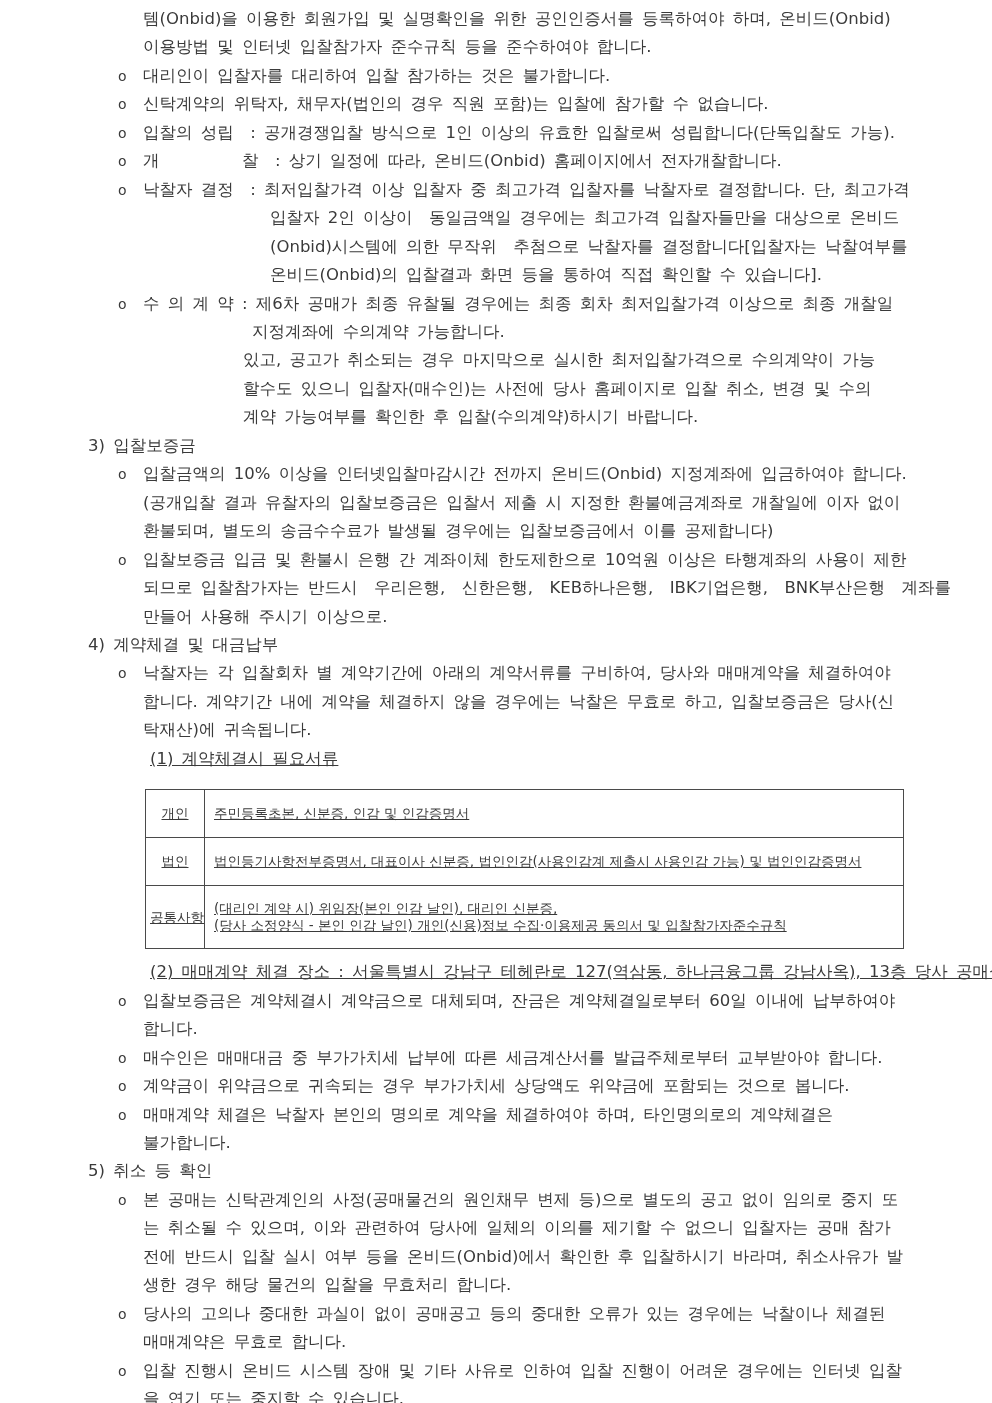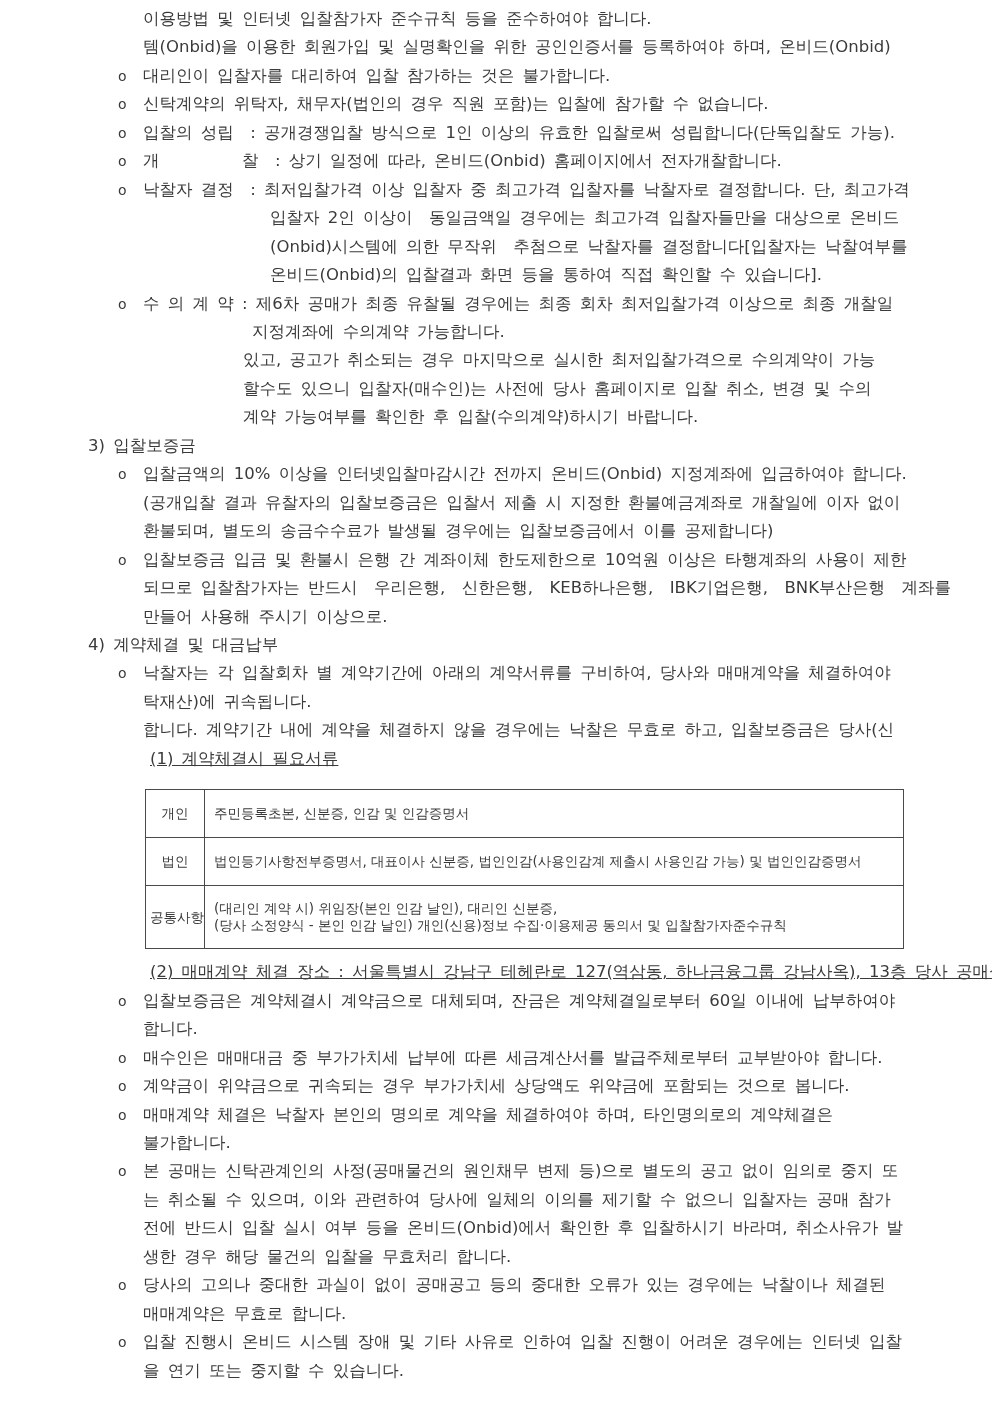--- a/index.html
+++ b/index.html
@@ -33,20 +33,21 @@
   .line.bullet .marker{
     display:inline-block;
     width:25px;
     font-size:14px;
   }
   table.req-docs{
     margin:16px 0 9px 145px;
     width:759px;
     border-collapse:collapse;
     table-layout:fixed;
+    text-decoration:underline;
   }
   table.req-docs td{
     border:1px solid #4a4a4a;
     font-size:13.5px;
     line-height:17px;
     color:#3a3a3a;
     padding:14px 9px;
     white-space:pre;
     overflow:hidden;
   }
@@ -55,22 +56,22 @@
     text-align:center;
     padding:3px 4px;
   }
   table.req-docs tr.single td{height:19px;}
 </style>
 </head>
 <body>
 
 <div class="page">
   <div id="lines-top">
+      <div class="line cont"><span>템(Onbid)을 이용한 회원가입 및 실명확인을 위한 공인인증서를 등록하여야 하며, 온비드(Onbid)</span></div>
       <div class="line cont"><span>이용방법 및 인터넷 입찰참가자 준수규칙 등을 준수하여야 합니다.</span></div>
-      <div class="line cont"><span>템(Onbid)을 이용한 회원가입 및 실명확인을 위한 공인인증서를 등록하여야 하며, 온비드(Onbid)</span></div>
       <div class="line bullet"><span class="marker">o</span><span>대리인이 입찰자를 대리하여 입찰 참가하는 것은 불가합니다.</span></div>
       <div class="line bullet"><span class="marker">o</span><span>신탁계약의 위탁자, 채무자(법인의 경우 직원 포함)는 입찰에 참가할 수 없습니다.</span></div>
       <div class="line bullet"><span class="marker">o</span><span>입찰의 성립  : 공개경쟁입찰 방식으로 1인 이상의 유효한 입찰로써 성립합니다(단독입찰도 가능).</span></div>
       <div class="line bullet"><span class="marker">o</span><span>개          찰  : 상기 일정에 따라, 온비드(Onbid) 홈페이지에서 전자개찰합니다.</span></div>
       <div class="line bullet"><span class="marker">o</span><span>낙찰자 결정  : 최저입찰가격 이상 입찰자 중 최고가격 입찰자를 낙찰자로 결정합니다. 단, 최고가격</span></div>
       <div class="line hangA"><span>입찰자 2인 이상이  동일금액일 경우에는 최고가격 입찰자들만을 대상으로 온비드</span></div>
       <div class="line hangA"><span>(Onbid)시스템에 의한 무작위  추첨으로 낙찰자를 결정합니다[입찰자는 낙찰여부를</span></div>
       <div class="line hangA"><span>온비드(Onbid)의 입찰결과 화면 등을 통하여 직접 확인할 수 있습니다].</span></div>
       <div class="line bullet"><span class="marker">o</span><span>수 의 계 약 : 제6차 공매가 최종 유찰될 경우에는 최종 회차 최저입찰가격 이상으로 최종 개찰일</span></div>
       <div class="line hangB"><span>지정계좌에 수의계약 가능합니다.</span></div>
@@ -79,22 +80,22 @@
       <div class="line hangC"><span>계약 가능여부를 확인한 후 입찰(수의계약)하시기 바랍니다.</span></div>
       <div class="line num"><span>3) 입찰보증금</span></div>
       <div class="line bullet"><span class="marker">o</span><span>입찰금액의 10% 이상을 인터넷입찰마감시간 전까지 온비드(Onbid) 지정계좌에 입금하여야 합니다.</span></div>
       <div class="line cont"><span>(공개입찰 결과 유찰자의 입찰보증금은 입찰서 제출 시 지정한 환불예금계좌로 개찰일에 이자 없이</span></div>
       <div class="line cont"><span>환불되며, 별도의 송금수수료가 발생될 경우에는 입찰보증금에서 이를 공제합니다)</span></div>
       <div class="line bullet"><span class="marker">o</span><span>입찰보증금 입금 및 환불시 은행 간 계좌이체 한도제한으로 10억원 이상은 타행계좌의 사용이 제한</span></div>
       <div class="line cont"><span>되므로 입찰참가자는 반드시  우리은행,  신한은행,  KEB하나은행,  IBK기업은행,  BNK부산은행  계좌를</span></div>
       <div class="line cont"><span>만들어 사용해 주시기 이상으로.</span></div>
       <div class="line num"><span>4) 계약체결 및 대금납부</span></div>
       <div class="line bullet"><span class="marker">o</span><span>낙찰자는 각 입찰회차 별 계약기간에 아래의 계약서류를 구비하여, 당사와 매매계약을 체결하여야</span></div>
+      <div class="line cont"><span>합니다. 계약기간 내에 계약을 체결하지 않을 경우에는 낙찰은 무효로 하고, 입찰보증금은 당사(신</span></div>
       <div class="line cont"><span>탁재산)에 귀속됩니다.</span></div>
-      <div class="line cont"><span>합니다. 계약기간 내에 계약을 체결하지 않을 경우에는 낙찰은 무효로 하고, 입찰보증금은 당사(신</span></div>
       <div class="line sub"><span>(1) 계약체결시 필요서류</span></div>
     </div>
   <table class="req-docs">
     <tbody id="req-table-body">
         <tr class="single">
           <td class="lbl">개인</td>
           <td><div>주민등록초본, 신분증, 인감 및 인감증명서</div></td>
         </tr>
         <tr class="single">
           <td class="lbl">법인</td>
@@ -107,20 +108,21 @@
       </tbody>
   </table>
   <div id="lines-bottom">
       <div class="line sub"><span>(2) 매매계약 체결 장소 : 서울특별시 강남구 테헤란로 127(역삼동, 하나금융그룹 강남사옥), 13층 당사 공매실</span></div>
       <div class="line bullet"><span class="marker">o</span><span>입찰보증금은 계약체결시 계약금으로 대체되며, 잔금은 계약체결일로부터 60일 이내에 납부하여야</span></div>
       <div class="line cont"><span>합니다.</span></div>
       <div class="line bullet"><span class="marker">o</span><span>매수인은 매매대금 중 부가가치세 납부에 따른 세금계산서를 발급주체로부터 교부받아야 합니다.</span></div>
       <div class="line bullet"><span class="marker">o</span><span>계약금이 위약금으로 귀속되는 경우 부가가치세 상당액도 위약금에 포함되는 것으로 봅니다.</span></div>
       <div class="line bullet"><span class="marker">o</span><span>매매계약 체결은 낙찰자 본인의 명의로 계약을 체결하여야 하며, 타인명의로의 계약체결은</span></div>
       <div class="line cont"><span>불가합니다.</span></div>
+      <div class="line num"><span>5) 취소 등 확인</span></div>
       <div class="line bullet"><span class="marker">o</span><span>본 공매는 신탁관계인의 사정(공매물건의 원인채무 변제 등)으로 별도의 공고 없이 임의로 중지 또</span></div>
       <div class="line cont"><span>는 취소될 수 있으며, 이와 관련하여 당사에 일체의 이의를 제기할 수 없으니 입찰자는 공매 참가</span></div>
       <div class="line cont"><span>전에 반드시 입찰 실시 여부 등을 온비드(Onbid)에서 확인한 후 입찰하시기 바라며, 취소사유가 발</span></div>
       <div class="line cont"><span>생한 경우 해당 물건의 입찰을 무효처리 합니다.</span></div>
       <div class="line bullet"><span class="marker">o</span><span>당사의 고의나 중대한 과실이 없이 공매공고 등의 중대한 오류가 있는 경우에는 낙찰이나 체결된</span></div>
       <div class="line cont"><span>매매계약은 무효로 합니다.</span></div>
       <div class="line bullet"><span class="marker">o</span><span>입찰 진행시 온비드 시스템 장애 및 기타 사유로 인하여 입찰 진행이 어려운 경우에는 인터넷 입찰</span></div>
       <div class="line cont"><span>을 연기 또는 중지할 수 있습니다.</span></div>
     </div>
 </div>

